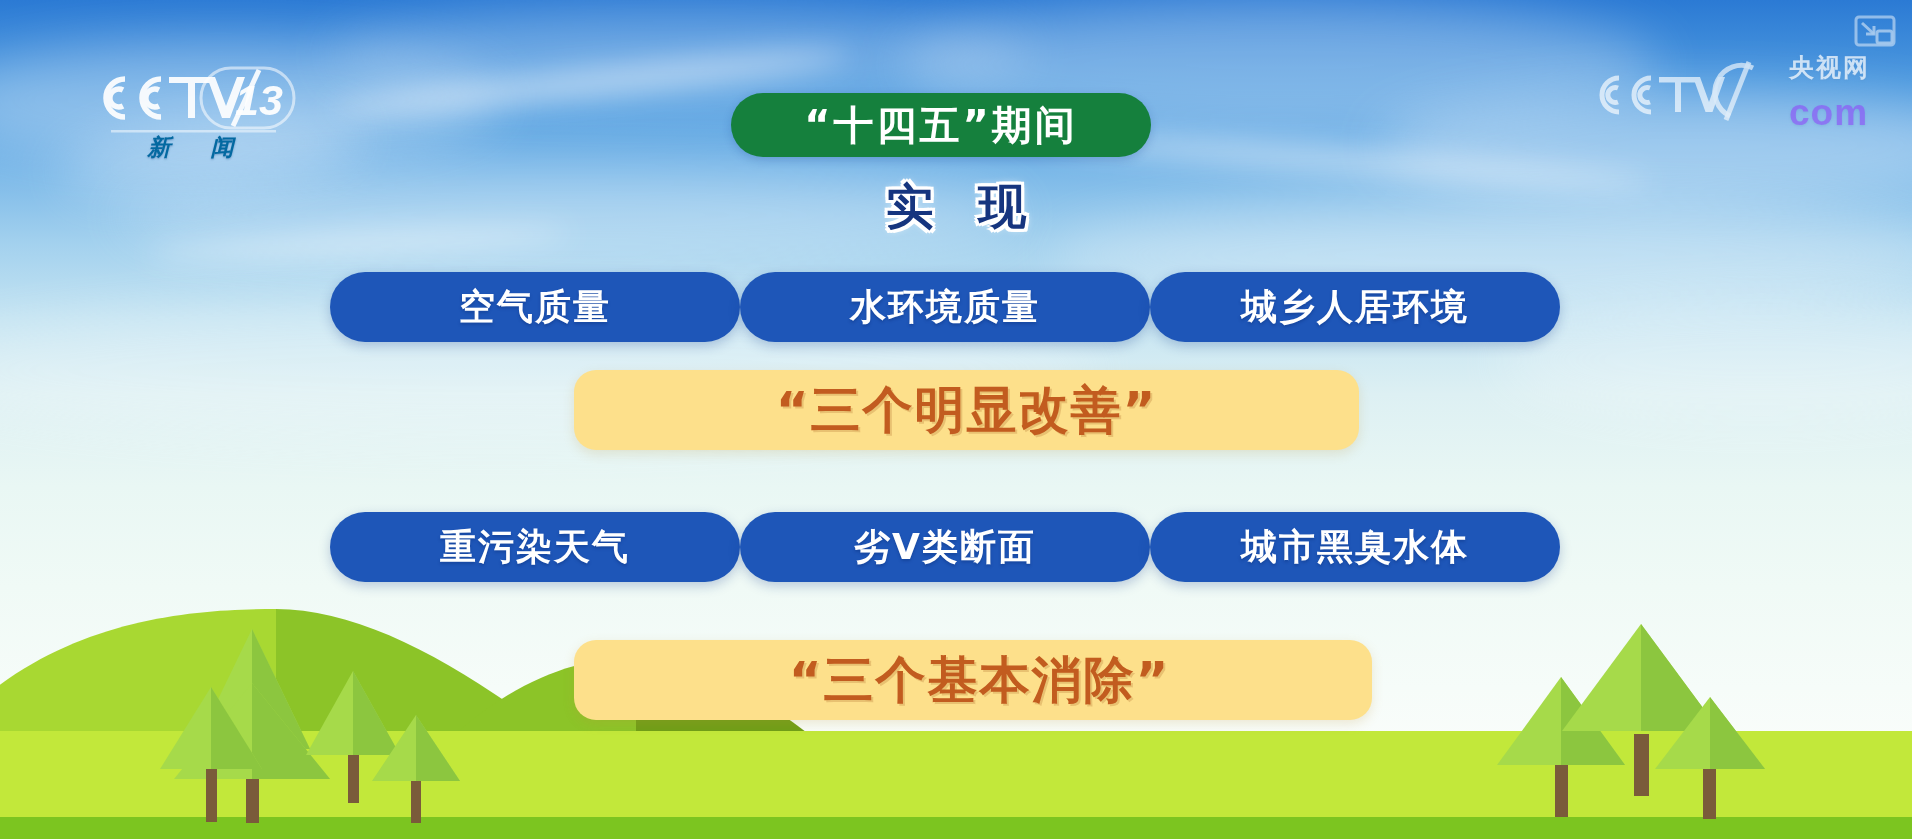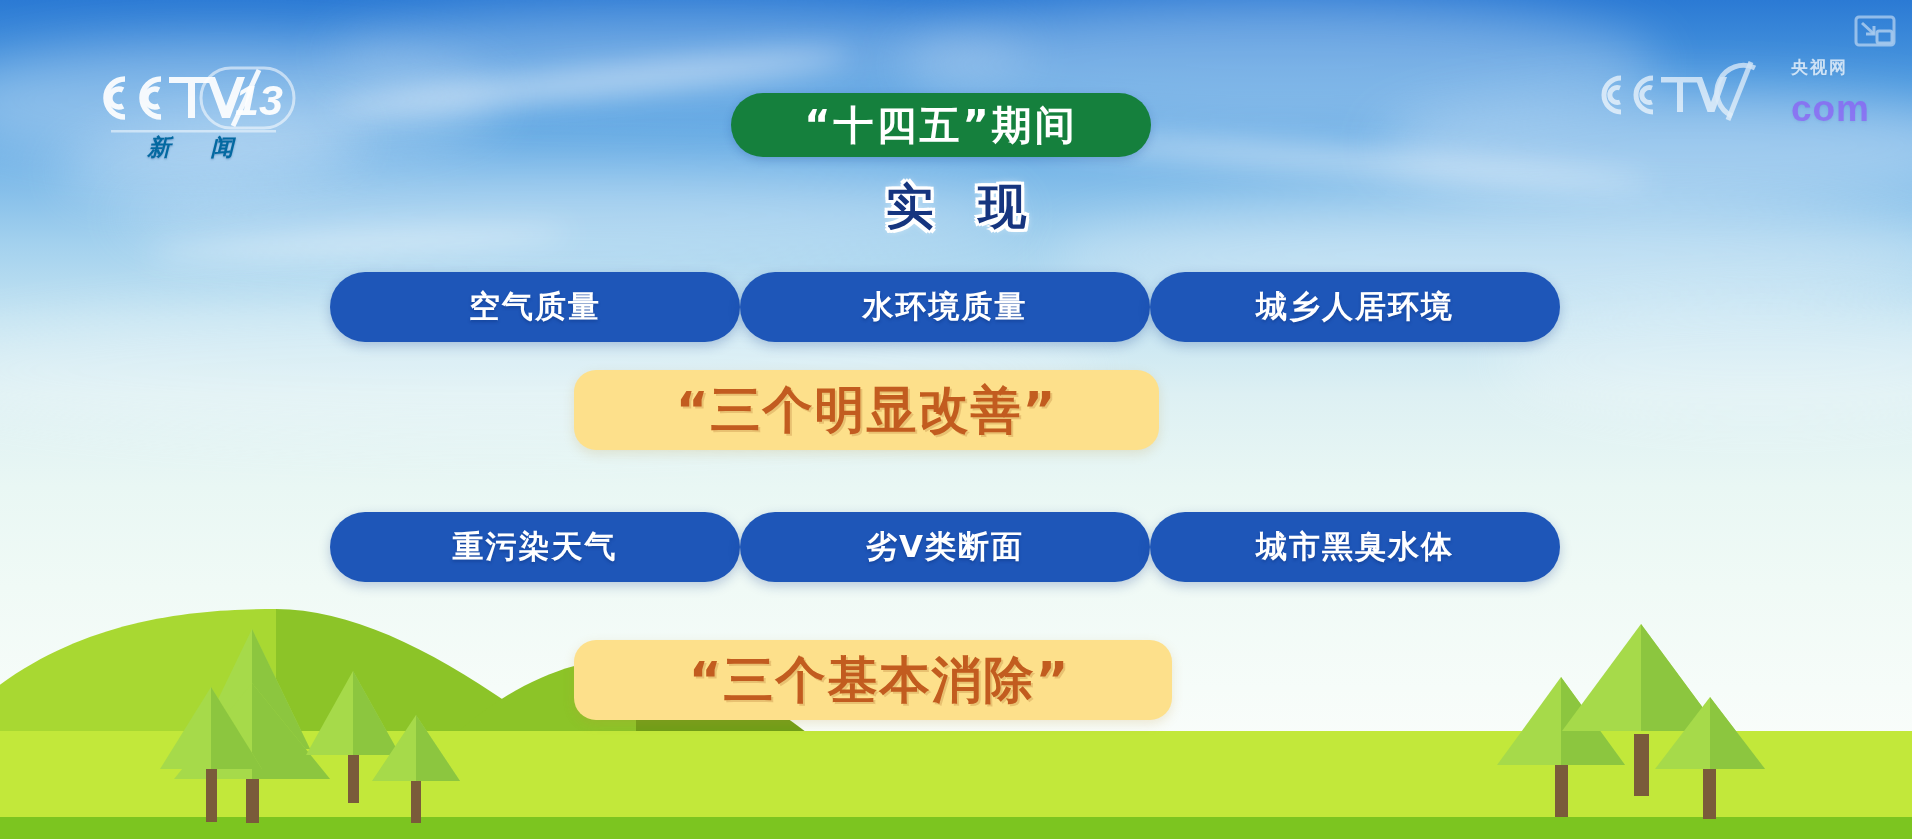--- a/index.html
+++ b/index.html
@@ -68,21 +68,21 @@
     text-shadow:0 1px 2px rgba(40,90,150,.45);
     font-family:"DejaVu Sans","Liberation Sans",sans-serif;
   }
   .watermark{
     position:absolute;right:42px;top:55px;height:76px;
     display:flex;align-items:center;gap:10px;opacity:.72;
   }
   .wm-cctv{display:flex;align-items:center;}
   .wm-right{display:flex;flex-direction:column;justify-content:center;line-height:1;}
   .wm-cn{
-    color:#ffffff;font-size:17px;font-weight:bold;letter-spacing:2px;
+    color:#ffffff;font-size:25px;font-weight:bold;letter-spacing:2px;
     font-family:"DejaVu Sans","Liberation Sans",sans-serif;
     text-shadow:0 1px 3px rgba(90,140,190,.35);
   }
   .wm-com{
     color:#8b5cf6;font-size:37px;font-weight:700;letter-spacing:1px;
     margin-top:14px;
     font-family:"Liberation Sans",sans-serif;
     text-shadow:0 1px 3px rgba(90,140,190,.35);
   }
   .pip-icon{
@@ -128,28 +128,28 @@
   .pill{
     background:#1e56b8;border-radius:35px;height:70px;
     display:flex;align-items:center;justify-content:center;
     box-shadow:0 4px 12px rgba(20,60,140,.25);
     padding:0 22px;
   }
   .pill.w-a{width:392px;}
   .pill.w-b{width:392px;}
   .pill.w-c{width:392px;}
   .pill span{
-    color:#ffffff;font-size:31px;font-weight:bold;letter-spacing:2px;
+    color:#ffffff;font-size:36px;font-weight:bold;letter-spacing:2px;
     font-family:"DejaVu Sans","Liberation Sans",sans-serif;
     white-space:nowrap;
     text-shadow:0 2px 3px rgba(10,40,110,.35);
   }
 
   .banner{
-    position:absolute;left:574px;width:585px;height:80px;
+    position:absolute;left:574px;width:785px;height:80px;
     background:#fde08b;border-radius:22px;
     display:flex;align-items:center;justify-content:center;
     box-shadow:0 4px 12px rgba(190,150,60,.20);
   }
   .banner-1{top:370px;}
   .banner-2{top:640px;padding-left:13px;}
   .banner span{
     color:#c25c1f;font-size:50px;font-weight:bold;letter-spacing:2px;
     font-family:"DejaVu Sans","Liberation Sans",sans-serif;
     white-space:nowrap;

